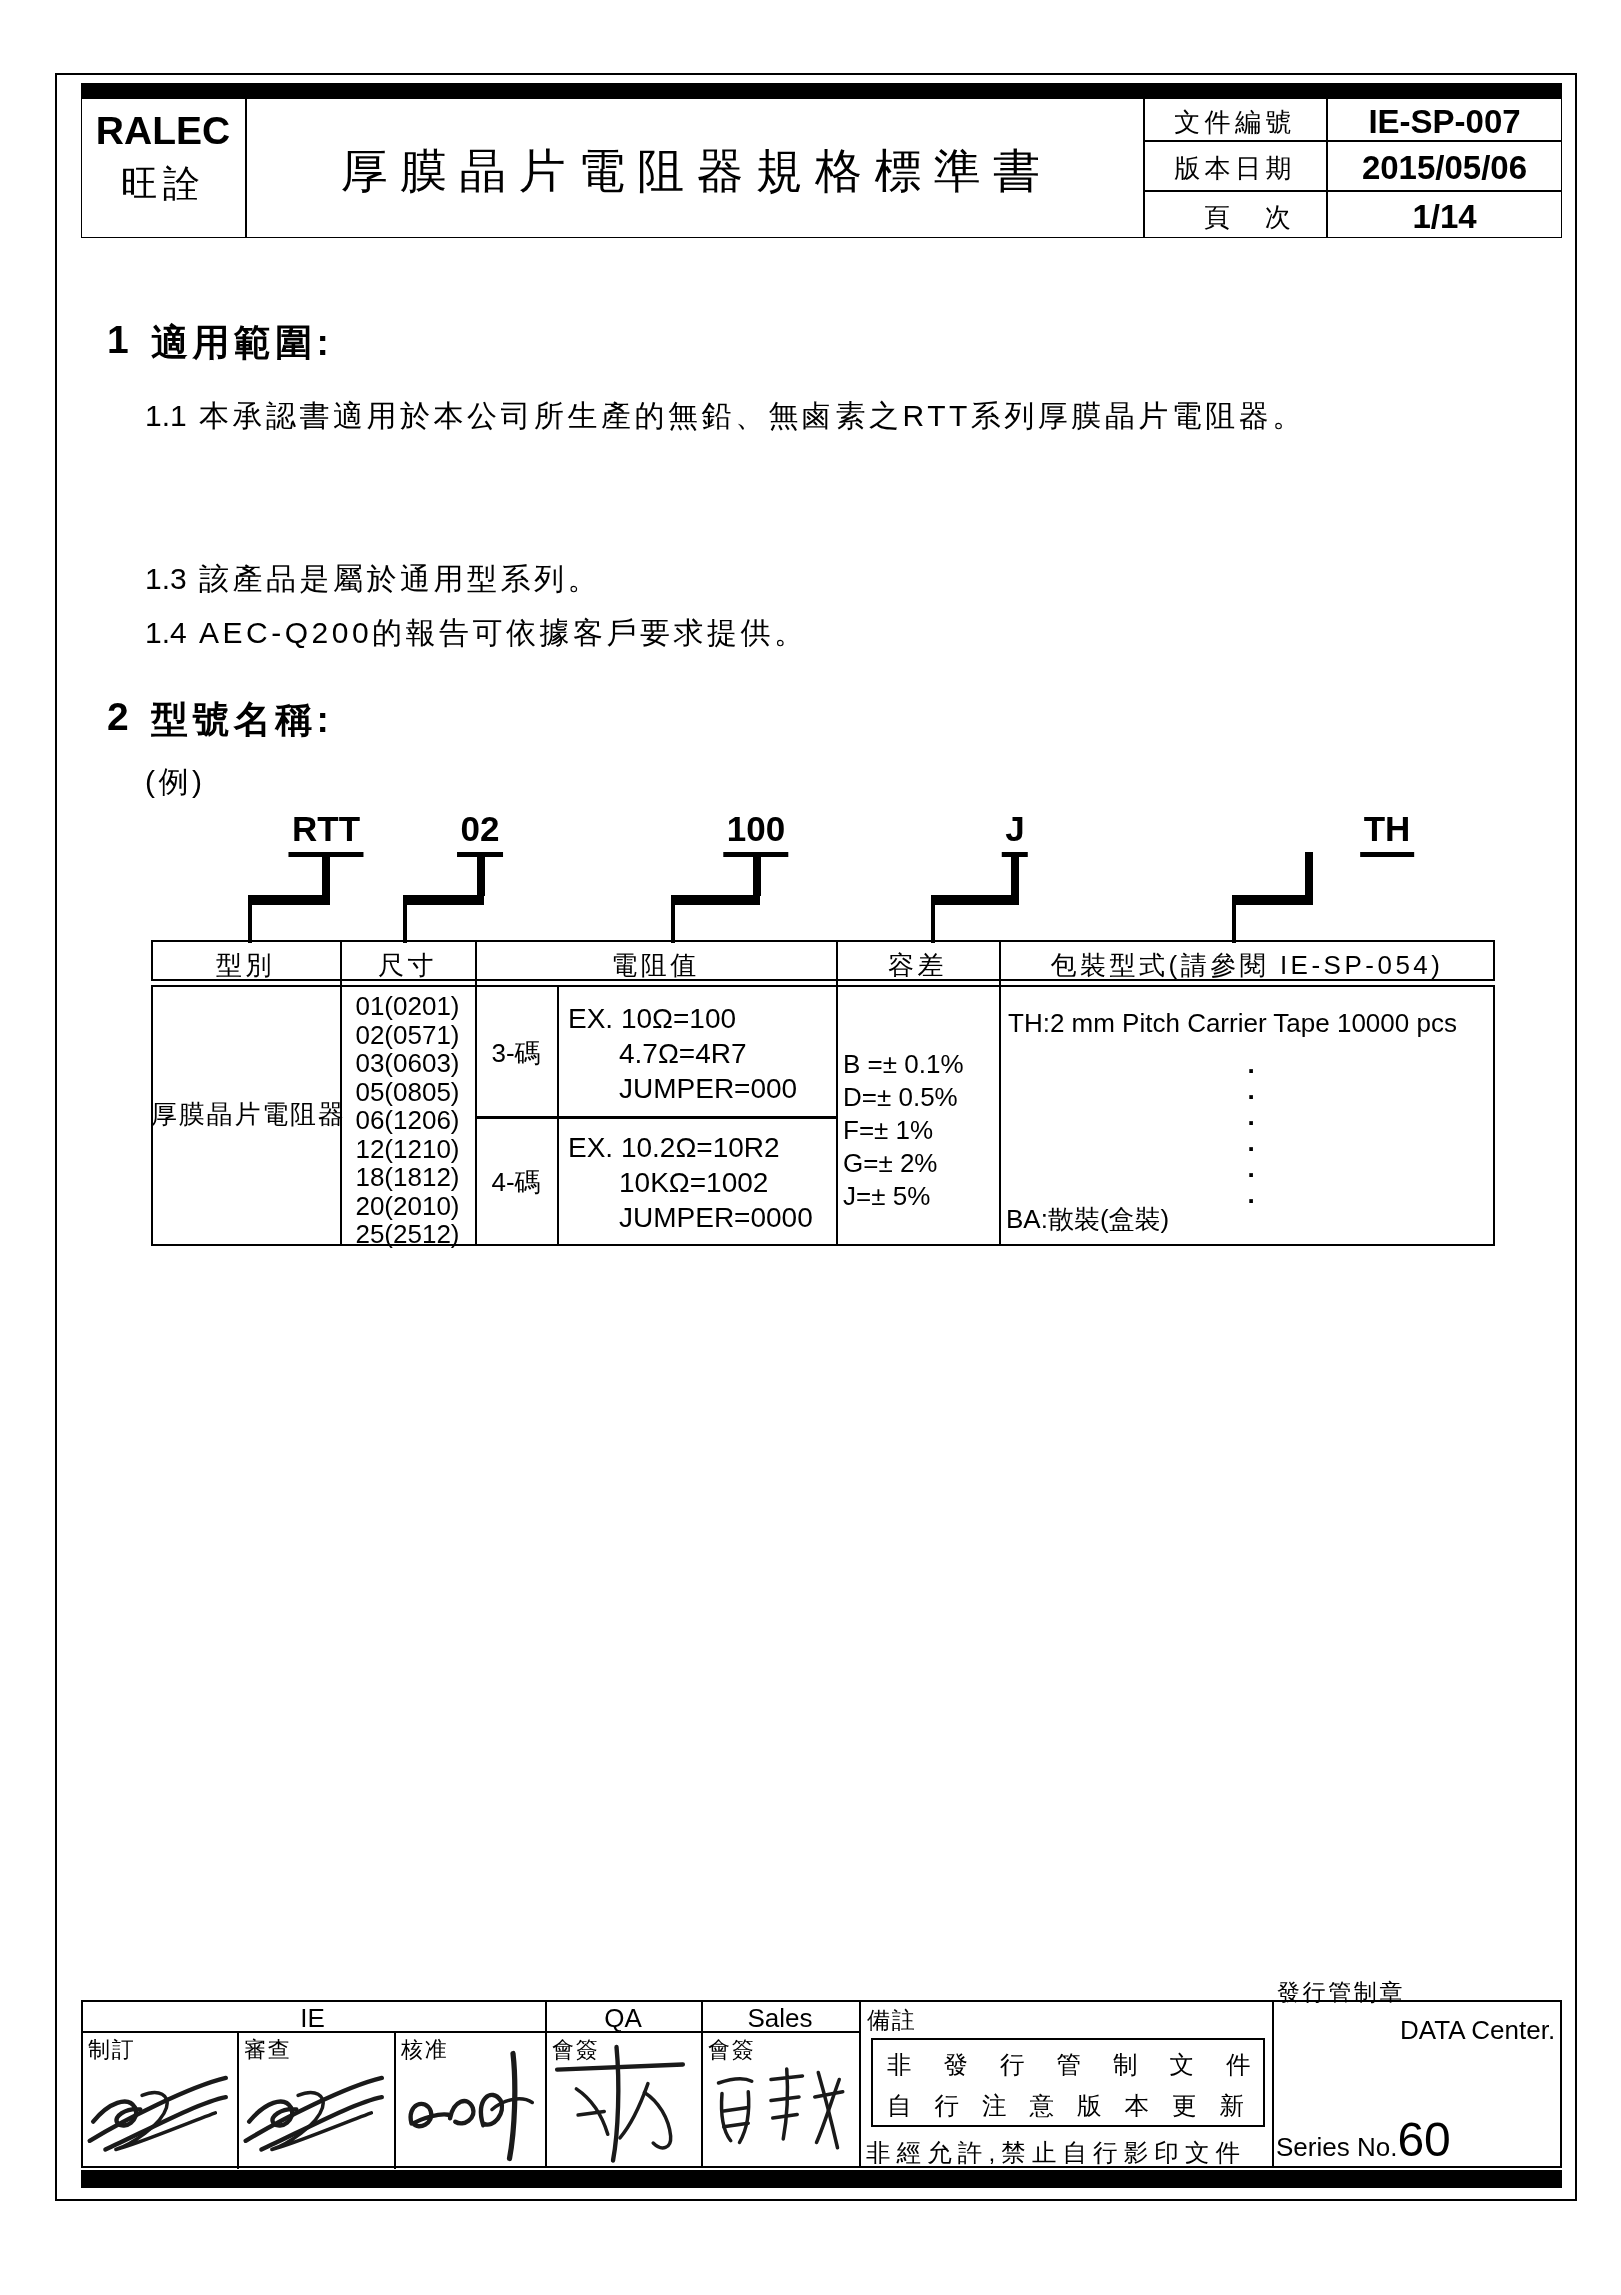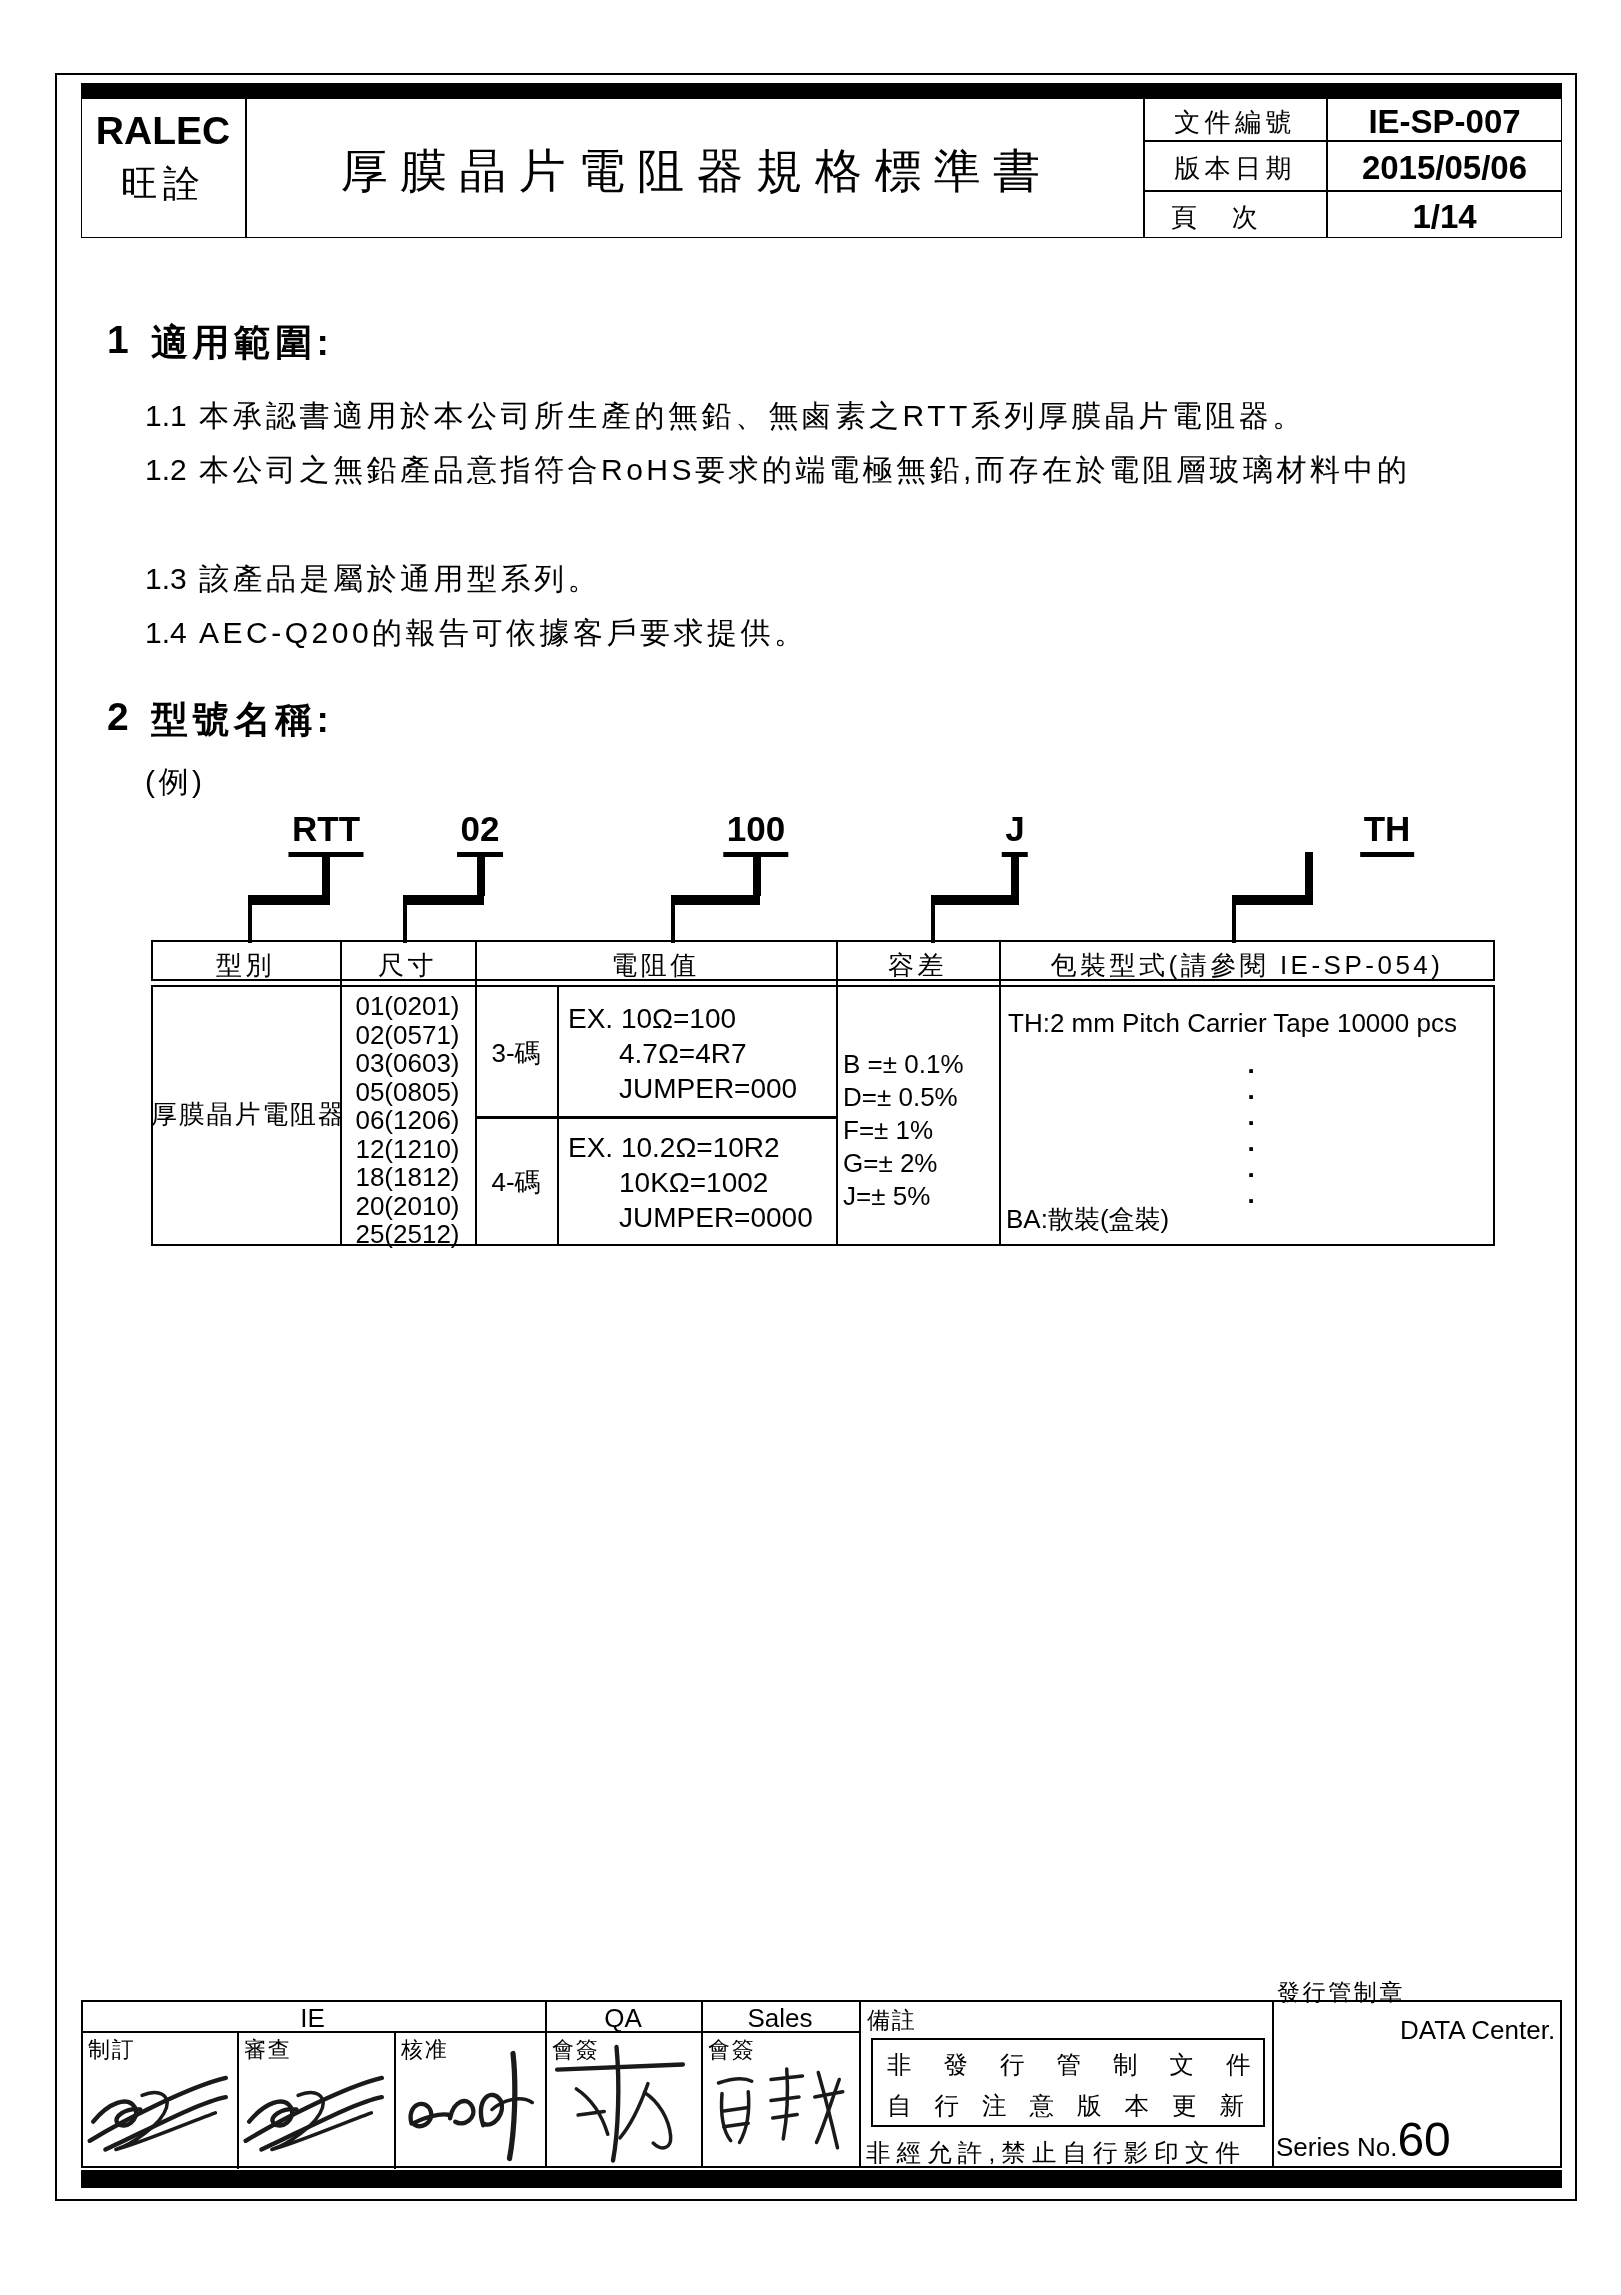--- a/index.html
+++ b/index.html
@@ -62,31 +62,28 @@
   <div class="abs t-logo ctr" style="left:81px;top:109px;width:164px;">RALEC</div>
   <div class="abs t-logosub cjk ctr" style="left:81px;top:159px;width:164px;">旺詮</div>
   <div class="abs t-title cjk ctr" style="left:254px;top:140px;width:885px;">厚膜晶片電阻器規格標準書</div>
 
   <div class="abs t-hlabel cjk ctr" style="left:1145px;top:105px;width:180px;">文件編號</div>
   <div class="abs t-hval ctr" style="left:1327px;top:103px;width:235px;">IE-SP-007</div>
 
   <div class="abs t-hlabel cjk ctr" style="left:1145px;top:151px;width:180px;">版本日期</div>
   <div class="abs t-hval ctr" style="left:1327px;top:149px;width:235px;">2015/05/06</div>
 
-  <div class="abs t-hlabel cjk ctr" style="left:1145px;top:200px;width:156px;letter-spacing:35px;text-indent:17.5px;">頁次</div>
+  <div class="abs t-hlabel cjk ctr" style="left:1145px;top:200px;width:156px;letter-spacing:35px;text-indent:17.5px;padding-left:33px;">頁次</div>
   <div class="abs t-hval ctr" style="left:1327px;top:198px;width:235px;">1/14</div>
 
   <div class="abs t-secnum" style="left:107px;top:318px;">1</div>
   <div class="abs t-sechead cjk" style="left:151px;top:318px;">適用範圍:</div>
 
   <div class="abs t-body cjk" style="left:145px;top:396px;">
     <span class="t-num">1.1</span><span>本承認書適用於本公司所生產的無鉛、無鹵素之RTT系列厚膜晶片電阻器。</span>
-  </div>
-  <div class="abs t-body cjk" style="left:145px;top:450px;">
-    <span class="t-num">1.2</span><span>本公司之無鉛產品意指符合RoHS要求的端電極無鉛,而存在於電阻層玻璃材料中的</span>
   </div>
   <div class="abs t-body cjk" style="left:145px;top:559px;">
     <span class="t-num">1.3</span><span>該產品是屬於通用型系列。</span>
   </div>
   <div class="abs t-body cjk" style="left:145px;top:613px;">
     <span class="t-num">1.4</span><span>AEC-Q200的報告可依據客戶要求提供。</span>
   </div>
 
   <div class="abs t-secnum" style="left:107px;top:695px;">2</div>
   <div class="abs t-sechead cjk" style="left:151px;top:695px;">型號名稱:</div>

